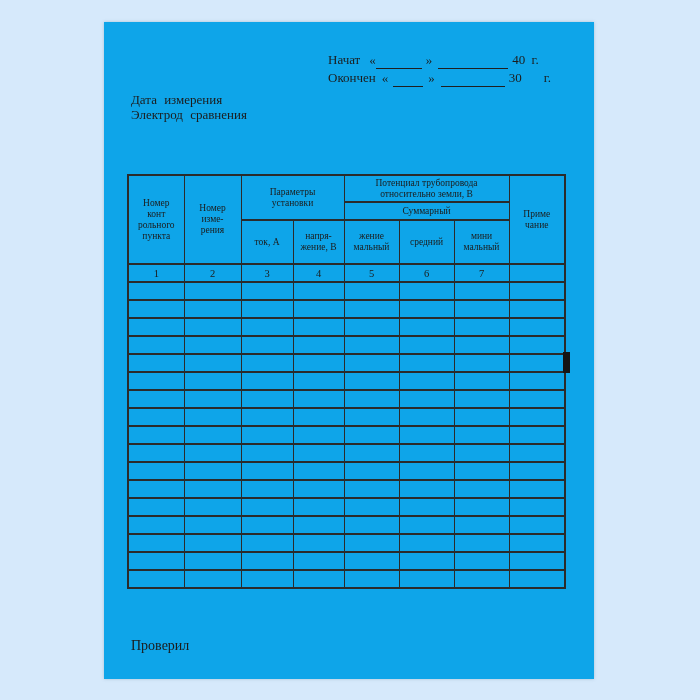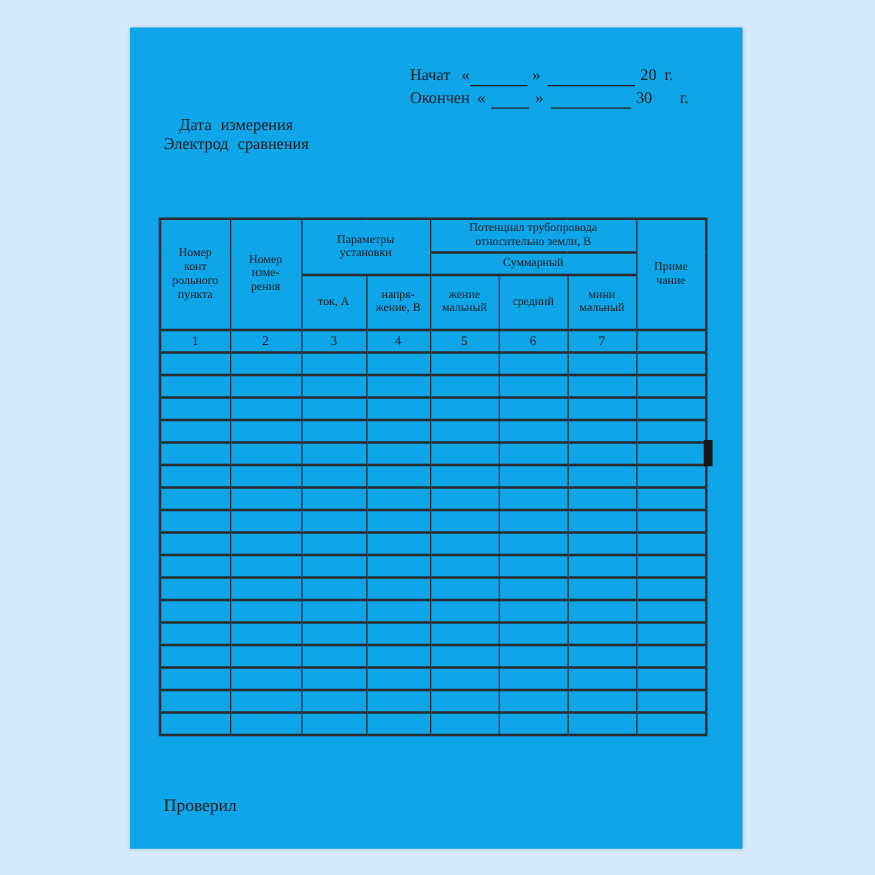--- a/index.html
+++ b/index.html
@@ -19,21 +19,21 @@
     position:absolute;left:224px;top:29px;
     font-size:13px;line-height:18px;white-space:nowrap;word-spacing:3px;
   }
   .tf-line{display:flex;align-items:flex-end;height:18px;}
   .tf-line span{display:inline-block;}
   .bl{border-bottom:1px solid #1f1f1f;height:14px;}
   .gap{height:1px;}
   
   .meta{
     position:absolute;left:27px;top:71px;
-    font-size:13px;line-height:14.5px;word-spacing:4px;text-align:center;
+    font-size:13px;line-height:14.5px;word-spacing:4px;
   }
   
   table.form{
     position:absolute;left:23px;top:152px;
     width:437px;table-layout:fixed;
     border-collapse:collapse;border:2px solid #2b2b2b;
   }
   table.form th,table.form td{
     border-left:1px solid #2b2b2b;border-right:1px solid #2b2b2b;
     border-top:2px solid #2b2b2b;border-bottom:2px solid #2b2b2b;
@@ -70,21 +70,21 @@
     <div class="tf-line">
       <span>Начат</span>
       <span class="gap" style="width:9px"></span>
       <span>«</span>
       <span class="bl" style="width:46px"></span>
       <span class="gap" style="width:4px"></span>
       <span>»</span>
       <span class="gap" style="width:6px"></span>
       <span class="bl" style="width:70px"></span>
       <span class="gap" style="width:4px"></span>
-      <span>20 г.</span>
+      <span>40 г.</span>
     </div>
     <div class="tf-line">
       <span>Окончен</span>
       <span class="gap" style="width:6px"></span>
       <span>«</span>
       <span class="gap" style="width:5px"></span>
       <span class="bl" style="width:30px"></span>
       <span class="gap" style="width:5px"></span>
       <span>»</span>
       <span class="gap" style="width:6px"></span>

